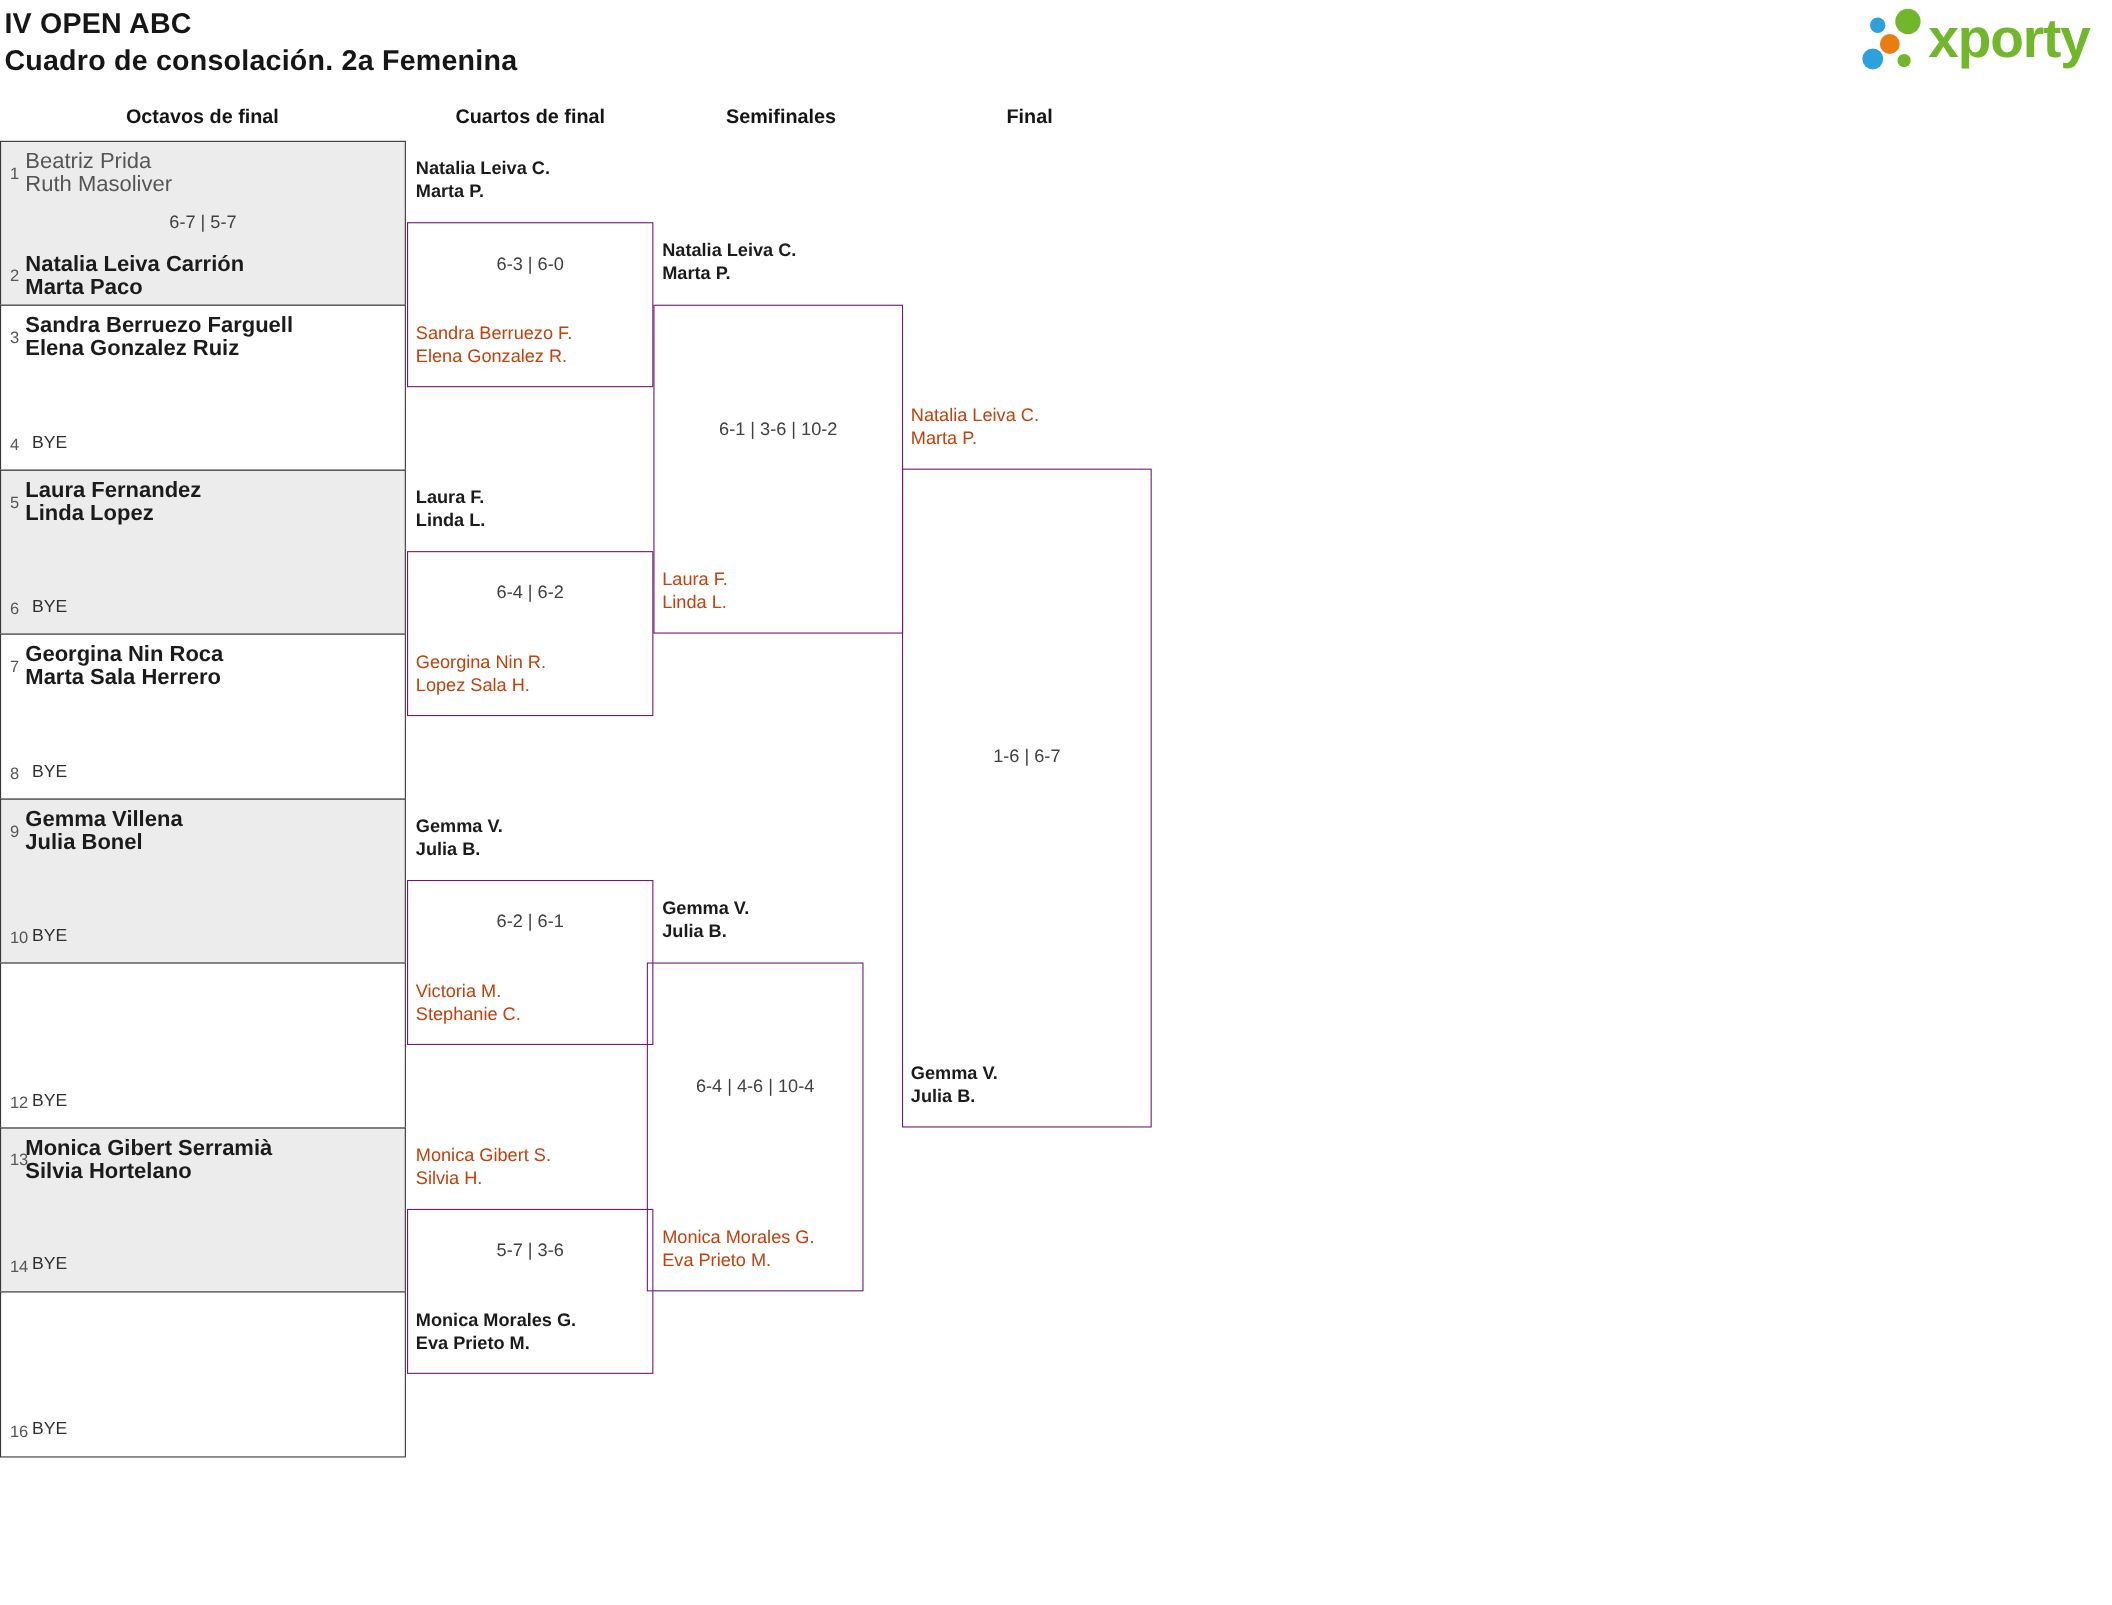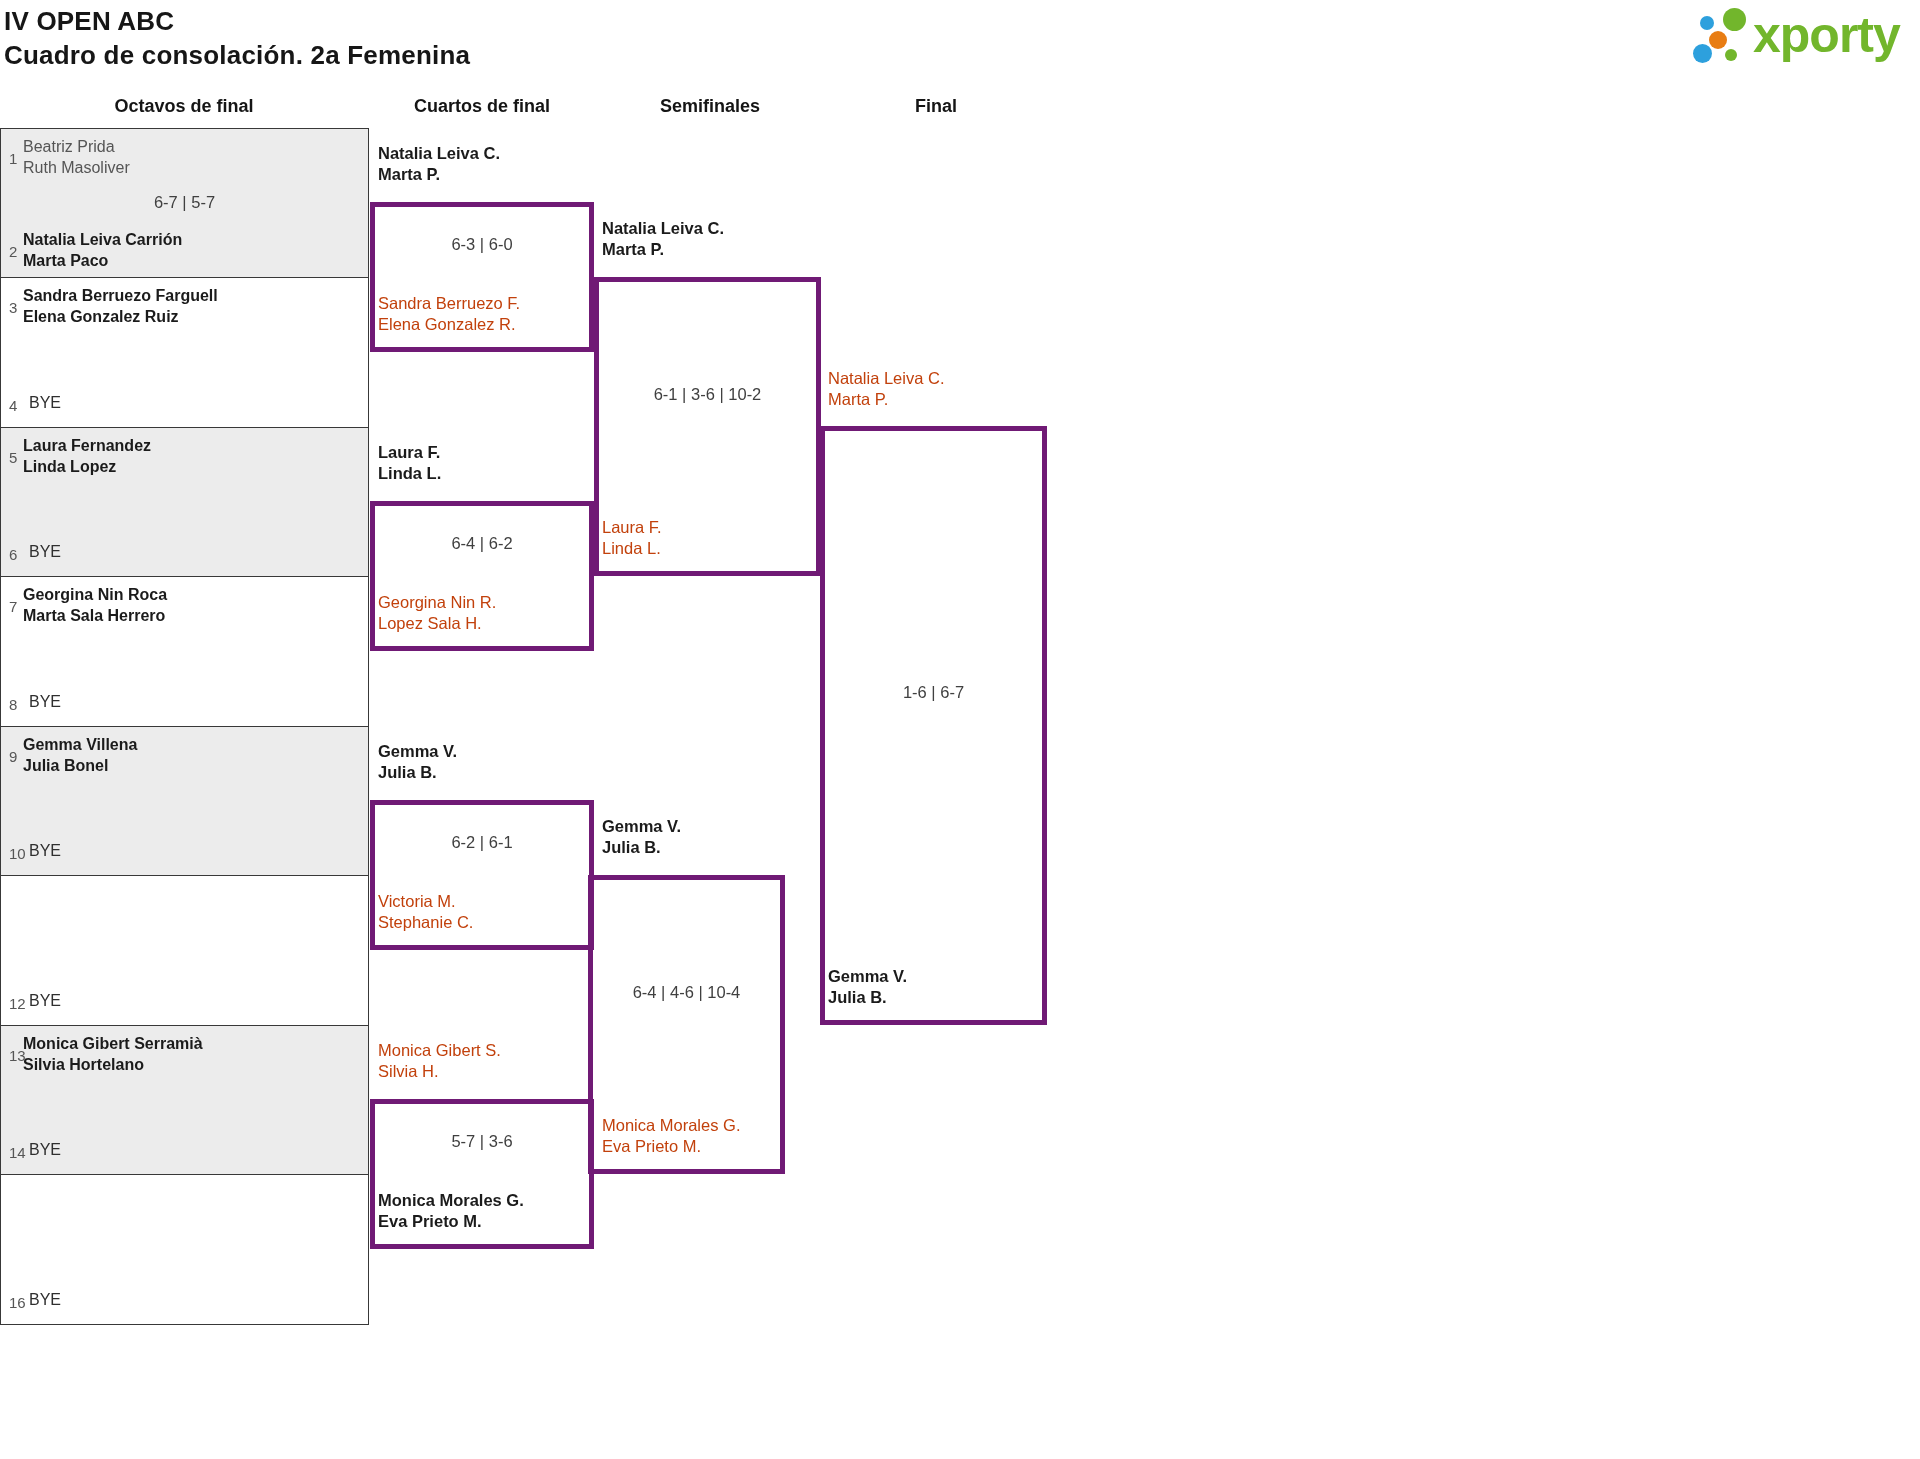--- a/index.html
+++ b/index.html
@@ -10,28 +10,28 @@
   .title{position:absolute;left:4px;top:4px;font-size:26px;font-weight:600;color:#161616;line-height:34px;letter-spacing:.2px;}
   .subtitle{position:absolute;left:4px;top:38px;font-size:26px;font-weight:600;color:#161616;line-height:34px;letter-spacing:.2px;}
 
   .round-header{position:absolute;top:96px;width:220px;text-align:center;font-size:18px;font-weight:600;color:#151515;}
 
   
   .m{position:absolute;left:0;width:369px;border:1px solid #383838;box-sizing:border-box;background:#fff;}
   .m.gray{background:#ececec;}
   .slot{position:absolute;left:0;width:100%;}
   .seed{position:absolute;left:8px;top:50%;transform:translateY(-50%);font-size:15px;color:#565656;}
-  .names{margin-left:22px;font-size:16px;line-height:20.5px;}
+  .names{margin-left:22px;font-size:20px;line-height:20.5px;}
   .names.winner{font-weight:700;color:#1b1b1b;}
   .names.loser{font-weight:400;color:#555555;}
   .bye{margin-left:28px;font-size:16px;color:#2f2f2f;}
   .mscore{position:absolute;left:0;width:100%;text-align:center;font-size:16.5px;color:#404040;}
 
   
-  .rbox{position:absolute;border:5px solid #701a75;box-sizing:border-box;background:transparent;}
+  .rbox{position:absolute;border:1px solid #701a75;box-sizing:border-box;background:transparent;}
   .rscore{position:absolute;left:0;width:100%;text-align:center;font-size:16.5px;color:#404040;}
 
   
   .adv{position:absolute;font-size:16.5px;line-height:20.5px;}
   .adv.winner{font-weight:700;color:#1b1b1b;}
   .adv.loser{font-weight:400;color:#c2410c;}
 
   
   .logo{position:absolute;left:1690px;top:2px;width:228px;height:68px;}
   .dot{position:absolute;border-radius:50%;}

